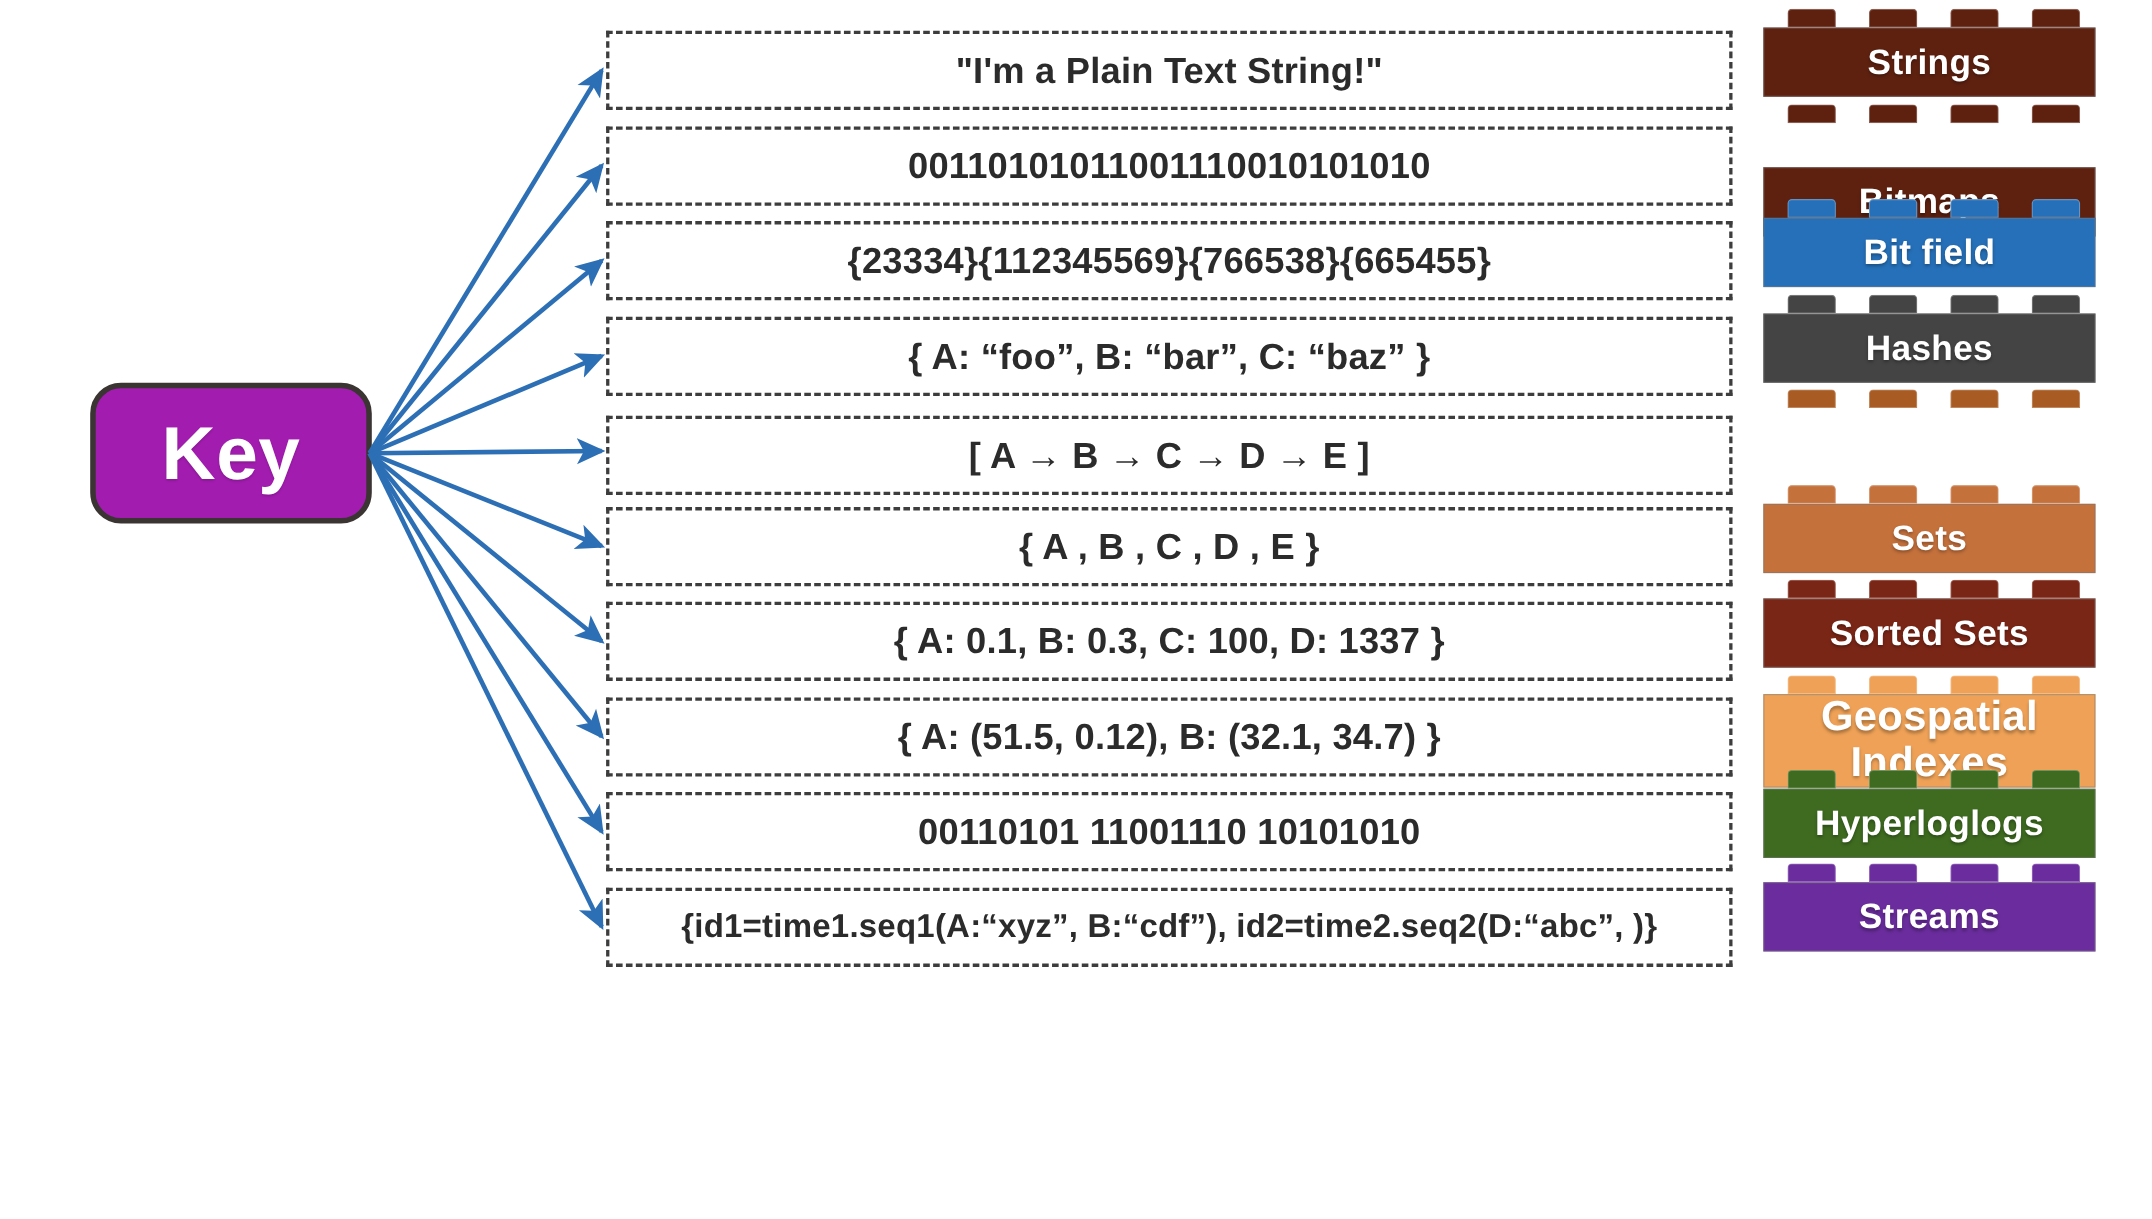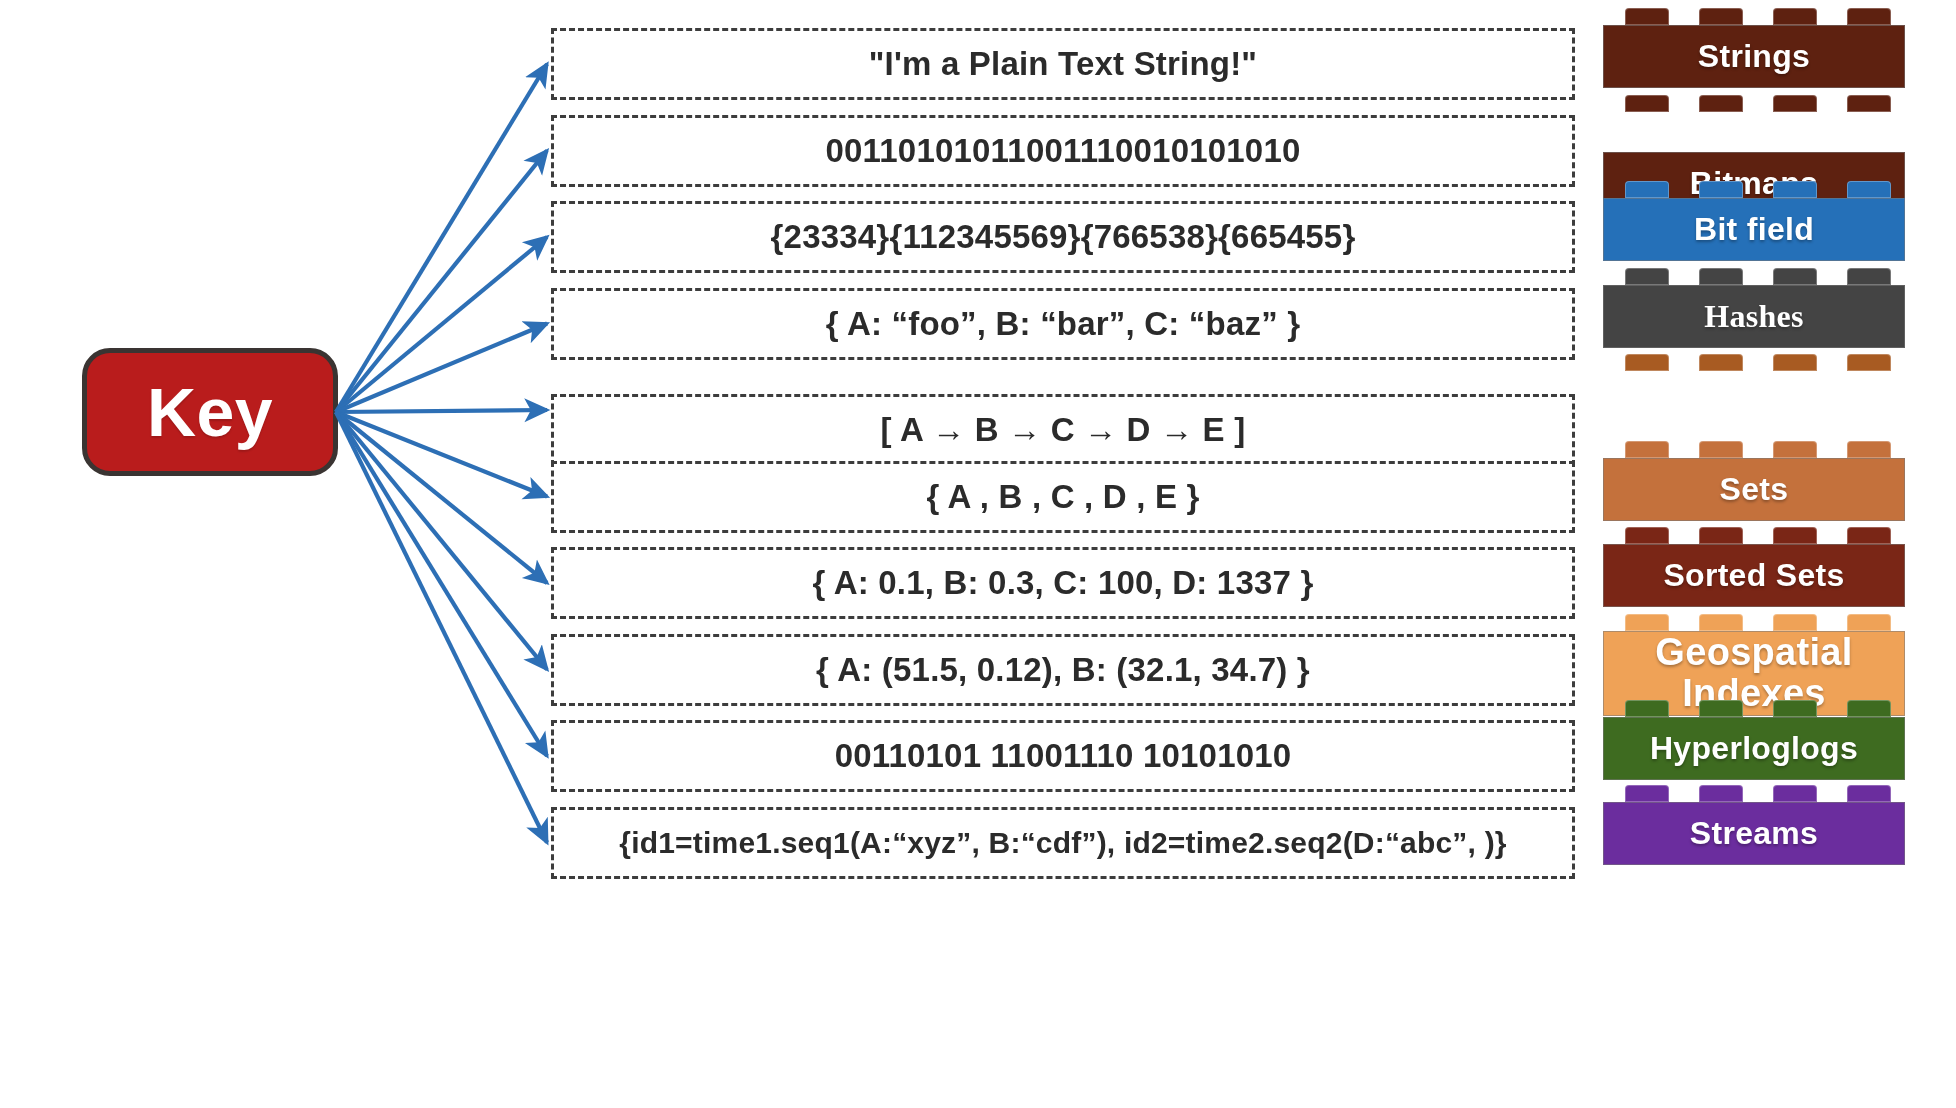--- a/index.html
+++ b/index.html
@@ -3,21 +3,21 @@
 <meta charset="utf-8">
 <style>
   html,body{margin:0;padding:0;background:#ffffff;}
   body{width:1956px;height:1108px;overflow:hidden;
        font-family:"Liberation Sans", sans-serif;}
   #stage{position:relative;width:1956px;height:1108px;background:#fff;}
 
   
   #key-node{
     position:absolute;left:82px;top:348px;width:256px;height:128px;
-    background:#b91c1c;border:5px solid #3a3432;border-radius:28px;
+    background:#a21caf;border:5px solid #3a3432;border-radius:28px;
     display:flex;align-items:center;justify-content:center;
     box-sizing:border-box;
   }
   #key-node .key-label{
     color:#ffffff;font-size:68px;font-weight:bold;letter-spacing:0.5px;
     line-height:1;text-shadow:0 2px 2px rgba(0,0,0,.15);
   }
 
   
   #arrow-layer{position:absolute;left:0;top:0;width:1956px;height:1108px;}
@@ -103,21 +103,21 @@
       </div>
       <div class="value-box" style="top: 114.5px; height: 72px;">
         <span class="vtext">00110101011001110010101010</span>
       </div>
       <div class="value-box" style="top: 201px; height: 72px;">
         <span class="vtext">{23334}{112345569}{766538}{665455}</span>
       </div>
       <div class="value-box" style="top: 287.5px; height: 72px;">
         <span class="vtext">{ A: “foo”, B: “bar”, C: “baz”  }</span>
       </div>
-      <div class="value-box" style="top: 394px; height: 72px;">
+      <div class="value-box" style="top: 378px; height: 72px;">
         <span class="vtext">[ A → B → C → D → E ]</span>
       </div>
       <div class="value-box" style="top: 460.5px; height: 72px;">
         <span class="vtext">{  A , B , C , D , E  }</span>
       </div>
       <div class="value-box" style="top: 547px; height: 72px;">
         <span class="vtext">{ A: 0.1, B: 0.3, C: 100, D: 1337 }</span>
       </div>
       <div class="value-box" style="top: 633.5px; height: 72px;">
         <span class="vtext">{ A: (51.5, 0.12), B: (32.1, 34.7)  }</span>
@@ -164,21 +164,21 @@
           <div class="blabel">Bit field</div>
         </div>
       </div>
       <div class="brick" style="top: 267.5px; height: 80px;">
         <div class="studs">
           <div class="stud" style="background: rgb(68, 68, 68);"></div>
           <div class="stud" style="background: rgb(68, 68, 68);"></div>
           <div class="stud" style="background: rgb(68, 68, 68);"></div>
           <div class="stud" style="background: rgb(68, 68, 68);"></div>
         </div>
-        <div class="body" style="background: rgb(68, 68, 68); font-family: Liberation Serif, serif;">
+        <div class="body" style="background: rgb(68, 68, 68);">
           <div class="blabel">Hashes</div>
         </div>
       </div>
       <div class="brick" style="top: 354px; height: 80px;">
         <div class="studs">
           <div class="stud" style="background: rgb(168, 91, 34);"></div>
           <div class="stud" style="background: rgb(168, 91, 34);"></div>
           <div class="stud" style="background: rgb(168, 91, 34);"></div>
           <div class="stud" style="background: rgb(168, 91, 34);"></div>
         </div>

